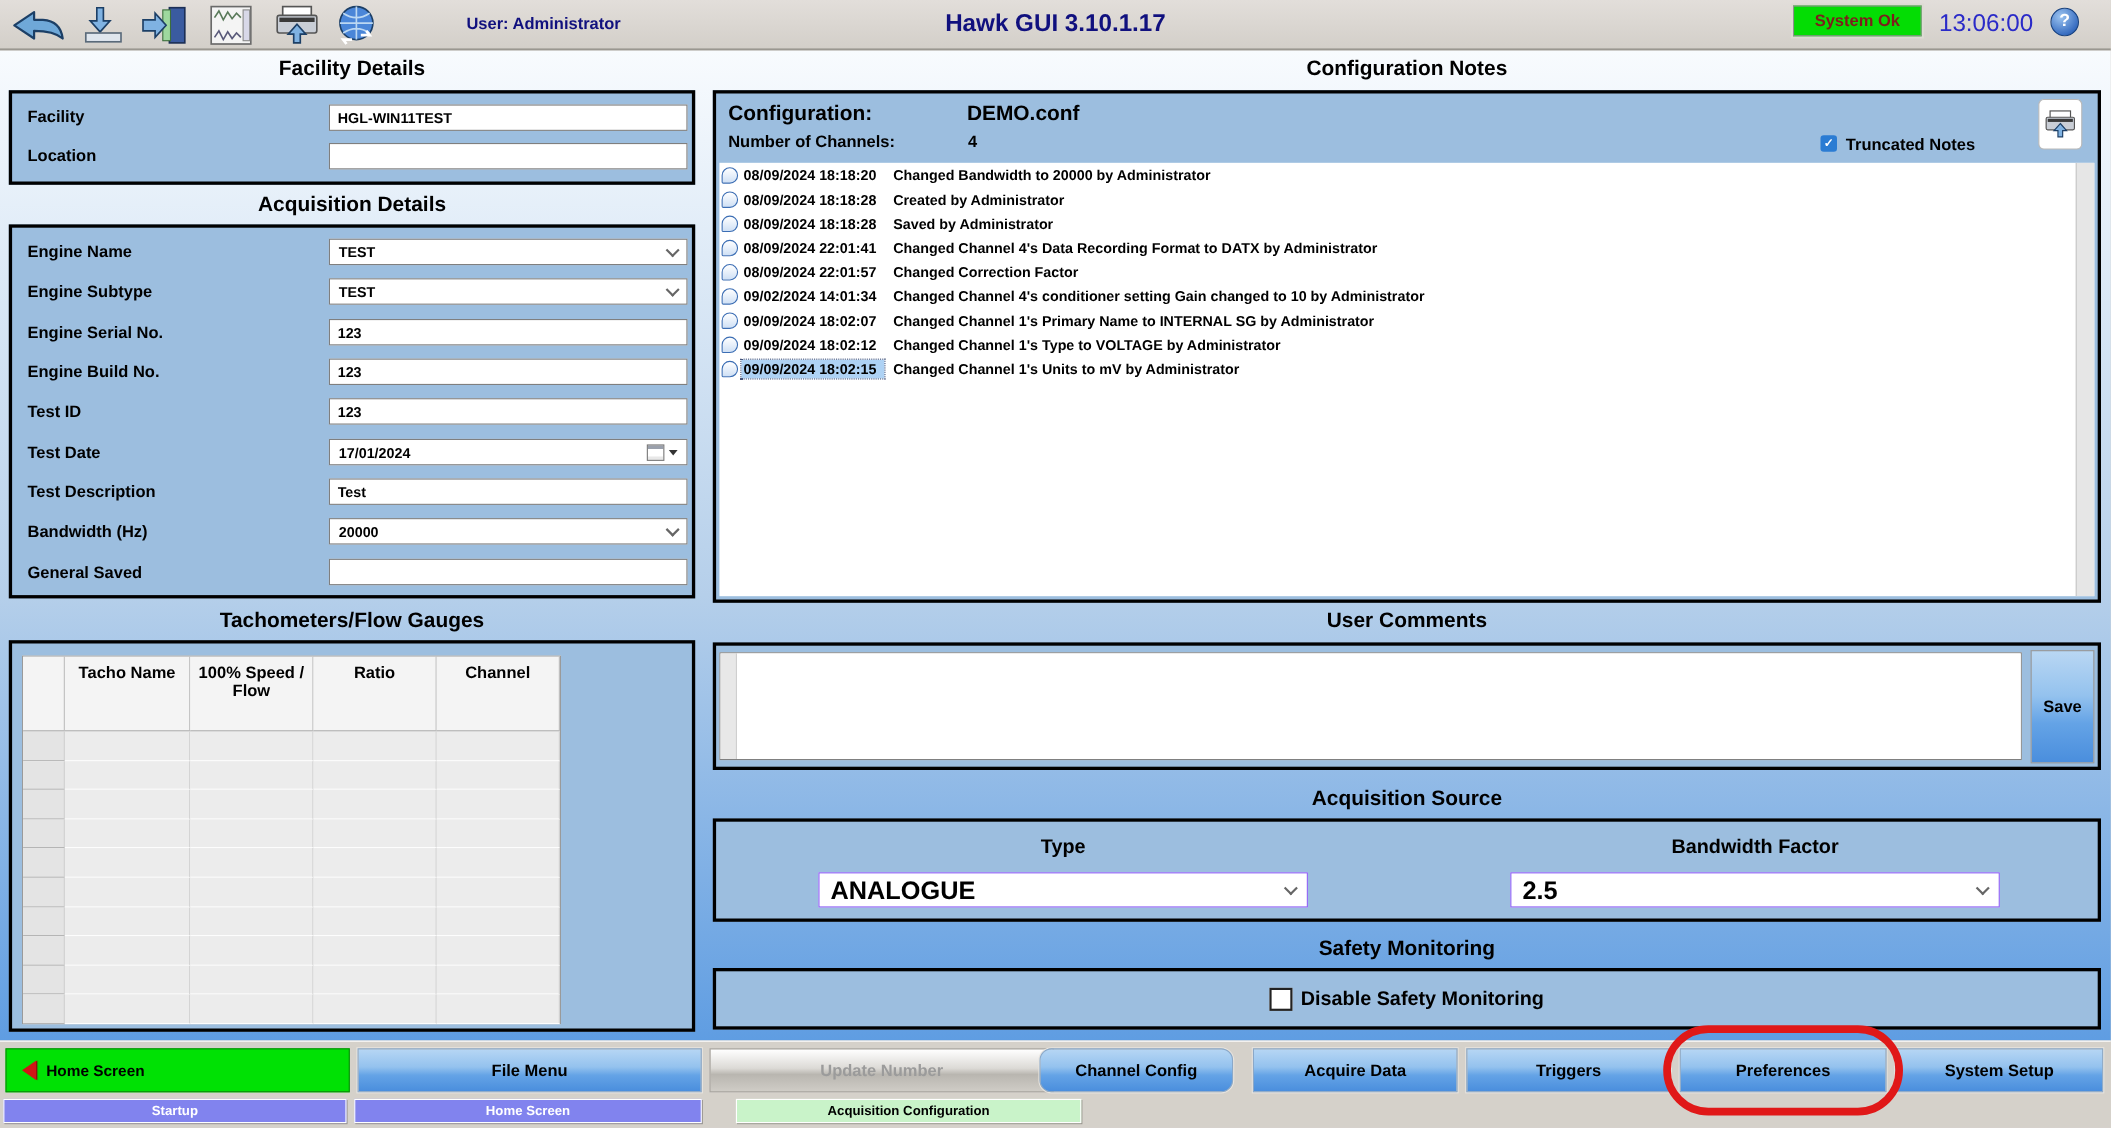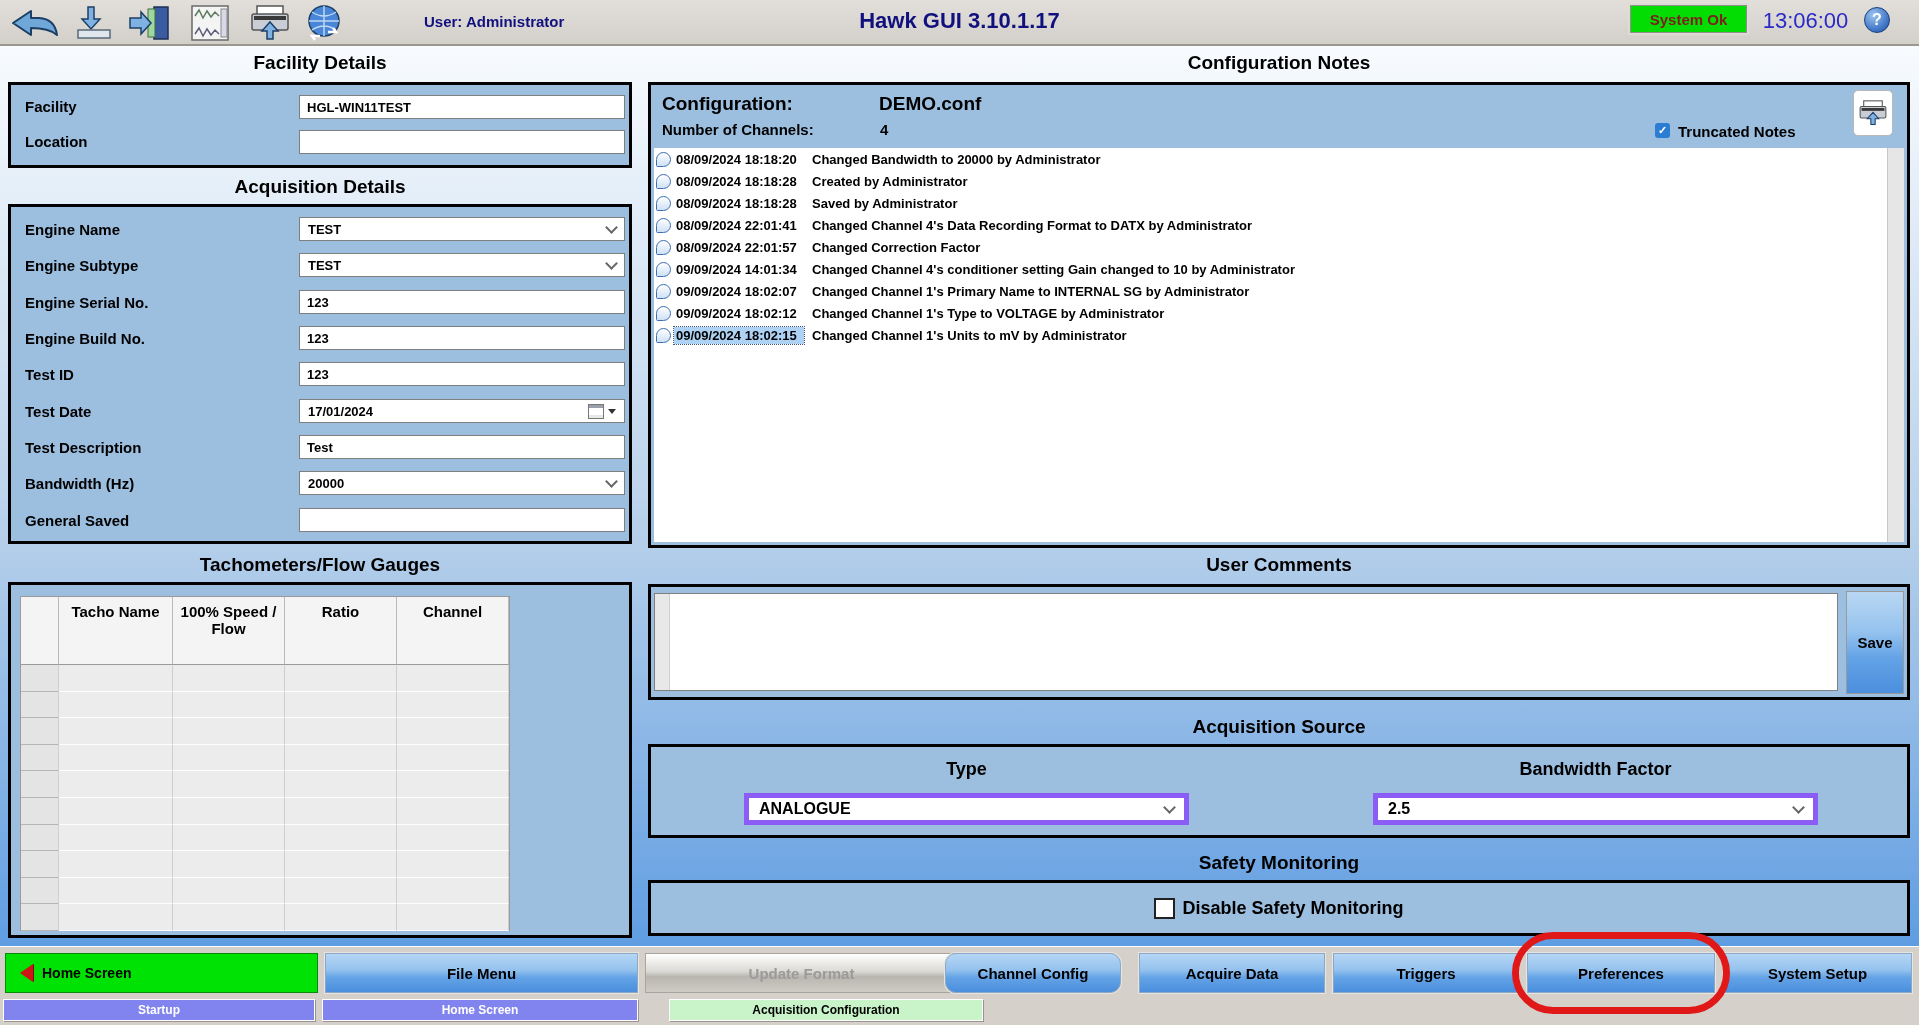--- a/index.html
+++ b/index.html
@@ -43,21 +43,21 @@
   .note-ts.sel{background:#aed2f4;outline:1px dotted #44537a;}
   .note-tx{font-size:13px;font-weight:bold;margin-left:8px;white-space:nowrap;}
   .list-scroll{position:absolute;right:0;top:0;bottom:0;width:16px;background:#e6e6e6;border-left:1px solid #c8c8c8;}
   
   .comments-area{background:#fff;border:1px solid #808080;display:flex;}
   .scroll-strip{flex:0 0 14px;background:#e8e8e8;border-right:1px solid #cfcfcf;}
   .comments-area textarea{flex:1;border:none;outline:none;resize:none;font-family:"Liberation Sans",sans-serif;font-size:13px;}
   .save-btn{background:linear-gradient(#b9d7f3,#94c2ee 40%,#64a3e6 65%,#4a8edd);border:1px solid #9a9a9a;display:flex;align-items:center;justify-content:center;font-size:15px;font-weight:bold;cursor:pointer;}
   
   .big-label{font-size:18px;font-weight:bold;text-align:center;}
-  .big-combo{background:#fff;border:5px solid #8b5cf6;display:flex;align-items:center;justify-content:space-between;padding:0 10px;font-size:16px;font-weight:bold;}
+  .big-combo{background:#fff;border:1px solid #8b5cf6;display:flex;align-items:center;justify-content:space-between;padding:0 10px;font-size:23px;font-weight:bold;}
   .safety-row{display:flex;align-items:center;justify-content:center;gap:7px;height:100%;}
   .chk-empty{width:17px;height:17px;background:#fff;border:2px solid #222;cursor:pointer;}
   .safety-lab{font-size:18px;font-weight:bold;}
   
   .bottombar{left:0;top:946px;width:1919px;height:79px;background:#d5d1ca;border-top:1px solid #fff;}
   .blue-btn{top:953px;height:40px;background:linear-gradient(#b6d6f4,#94c2ee 42%,#64a3e6 62%,#4a8edd);border:1px solid #8aa8c8;box-shadow:0 0 0 1px #e8e4de;display:flex;align-items:center;justify-content:center;font-size:15px;font-weight:bold;color:#000;cursor:pointer;}
   .green-btn{top:953px;height:40px;background:#00e104;border:1px solid #0a8a0a;display:flex;align-items:center;justify-content:flex-start;padding-left:14px;gap:9px;font-size:14px;font-weight:bold;color:#000;cursor:pointer;}
   .red-tri{width:0;height:0;border-top:9px solid transparent;border-bottom:9px solid transparent;border-right:13px solid #cf1616;filter:drop-shadow(1px 0 0 #7a0a0a);}
   .gray-btn{top:953px;height:40px;background:linear-gradient(#ffffff,#dcdad6 45%,#b9b6b0 60%,#cfccc6);border:1px solid #a8a5a0;display:flex;align-items:center;justify-content:center;font-size:15px;font-weight:bold;color:#9b9b9b;cursor:default;}
   .tab{top:999px;height:22px;display:flex;align-items:center;justify-content:center;font-size:12px;font-weight:bold;border:1px solid #fff;box-shadow:1px 1px 0 #9a968f;cursor:pointer;}
@@ -288,21 +288,21 @@
             <span class="note-ts">08/09/2024 22:01:41</span>
             <span class="note-tx">Changed Channel 4's Data Recording Format to DATX by Administrator</span>
           </div>
         <div class="note-row">
             <span class="info-ic"></span>
             <span class="note-ts">08/09/2024 22:01:57</span>
             <span class="note-tx">Changed Correction Factor</span>
           </div>
         <div class="note-row">
             <span class="info-ic"></span>
-            <span class="note-ts">09/09/2024 14:01:34</span>
+            <span class="note-ts">09/02/2024 14:01:34</span>
             <span class="note-tx">Changed Channel 4's conditioner setting Gain changed to 10 by Administrator</span>
           </div>
         <div class="note-row">
             <span class="info-ic"></span>
             <span class="note-ts">09/09/2024 18:02:07</span>
             <span class="note-tx">Changed Channel 1's Primary Name to INTERNAL SG by Administrator</span>
           </div>
         <div class="note-row">
             <span class="info-ic"></span>
             <span class="note-ts">09/09/2024 18:02:12</span>
@@ -349,21 +349,21 @@
     </div>
   </div>
 
   <div class="abs bottombar"></div>
 
   <div class="abs green-btn" style="left:5px;width:313px;">
     <span class="red-tri"></span>
     <span>Home Screen</span>
   </div>
   <div class="abs blue-btn" style="left:325px;width:313px;">File Menu</div>
-  <div class="abs gray-btn" style="left:645px;width:313px;">Update Format</div>
+  <div class="abs gray-btn" style="left:645px;width:313px;">Update Number</div>
   <div class="abs blue-btn" style="left:945px;width:176px;border-radius:11px;">Channel Config</div>
   <div class="abs blue-btn" style="left:1139px;width:186px;">Acquire Data</div>
   <div class="abs blue-btn" style="left:1333px;width:186px;">Triggers</div>
   <div class="abs blue-btn" style="left:1527px;width:188px;">Preferences</div>
   <div class="abs blue-btn" style="left:1723px;width:189px;">System Setup</div>
 
   <div class="abs annotation" style="left:1512px;top:932px;width:218px;height:82px;"></div>
 
   <div class="abs tab purple" style="left:3px;width:312px;">Startup</div>
   <div class="abs tab purple" style="left:322px;width:316px;">Home Screen</div>

